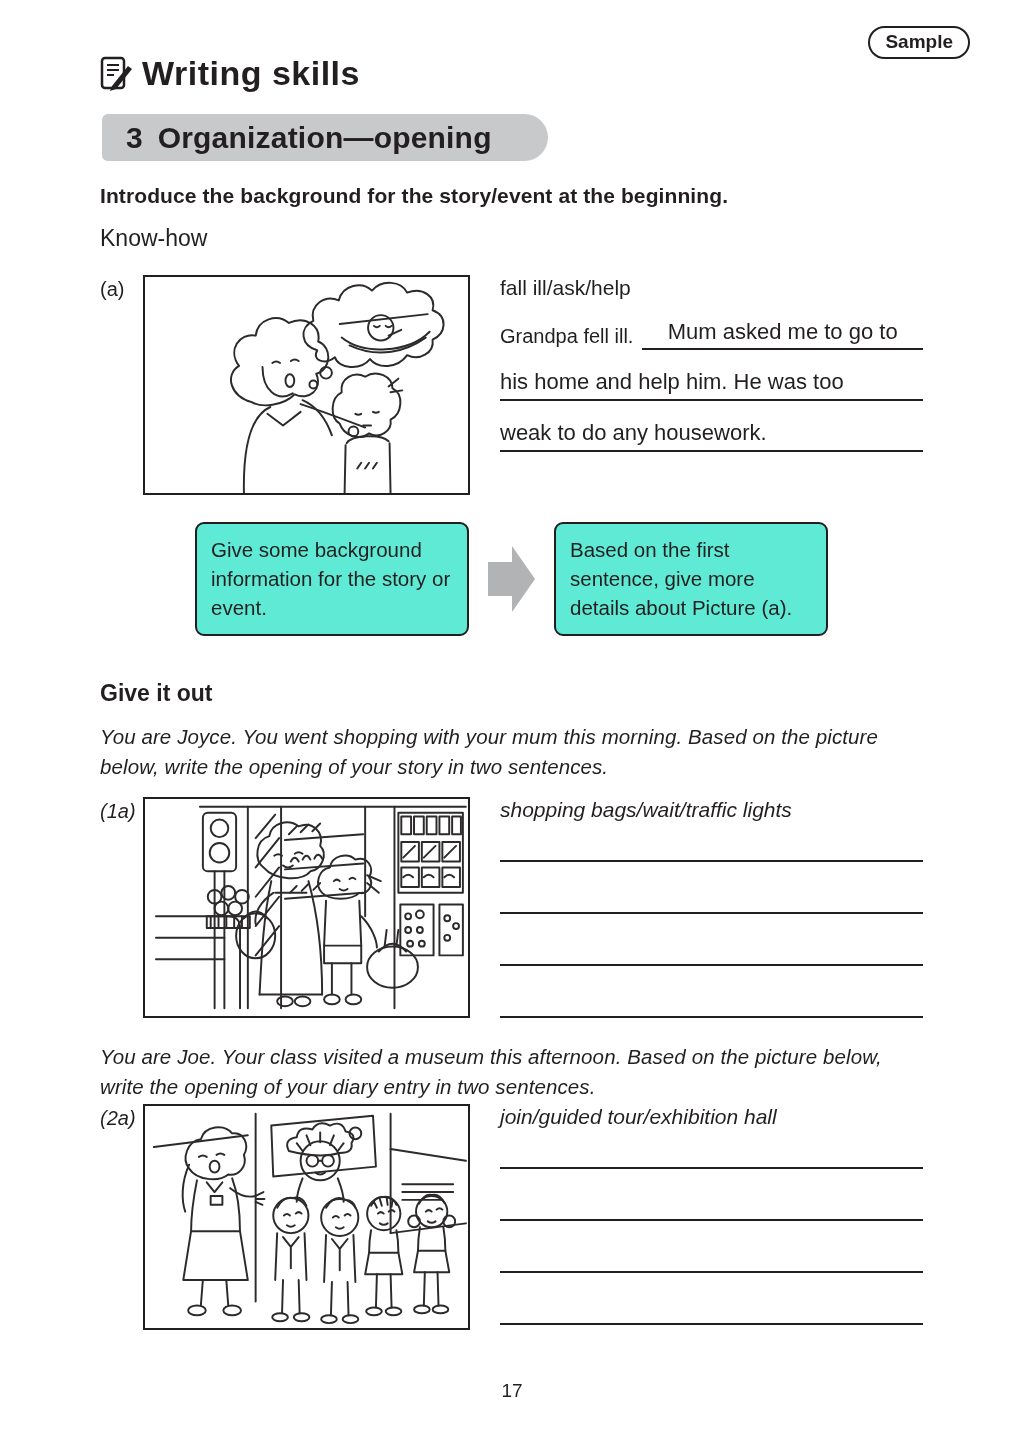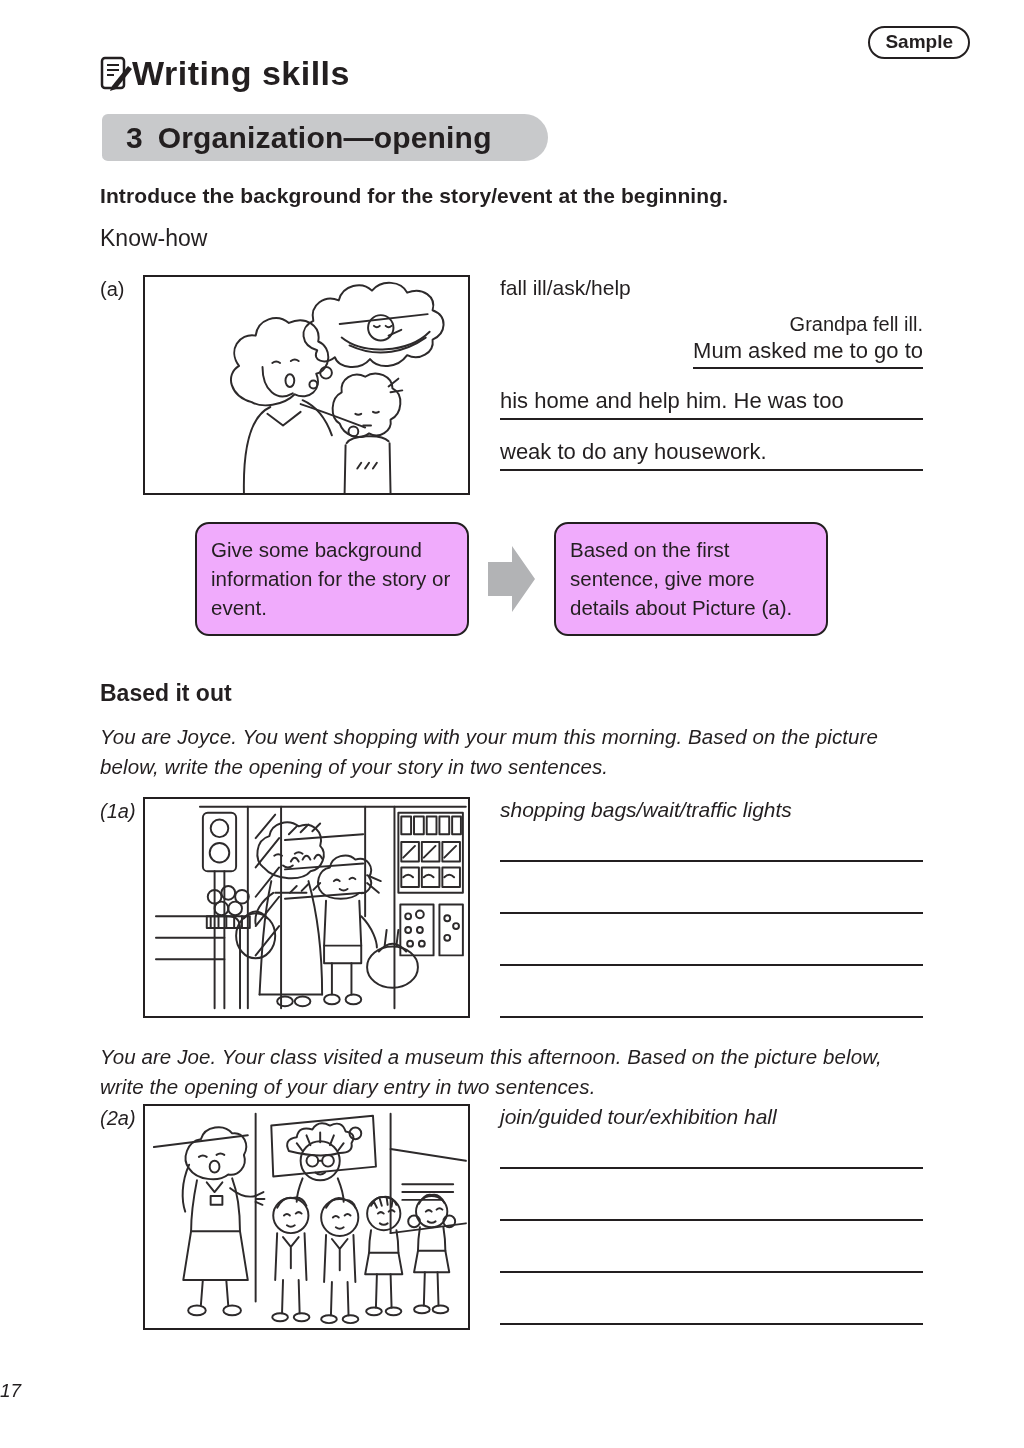--- a/index.html
+++ b/index.html
@@ -11,21 +11,21 @@
     color:#231f20;
   }
   .sample-badge {
     position:absolute; top:26px; right:54px;
     border:2.5px solid #231f20; border-radius:17px;
     padding:3px 15px 4px;
     font-size:19px; font-weight:bold;
   }
   .content { padding:54px 100px 0 100px; }
 
-  .page-title-row { display:flex; align-items:center; }
+  .page-title-row { display:flex; align-items:center; gap:10px; }
   .title-icon { width:32px; height:36px; flex:0 0 auto; }
   .page-title { font-size:34px; font-weight:bold; letter-spacing:0.5px; }
 
   .section-pill {
     margin-top:21px; margin-left:2px;
     width:446px; height:47px;
     background:#c8c9cb;
     border-radius:6px 24px 24px 6px;
     display:flex; align-items:center;
     padding-left:24px;
@@ -41,55 +41,55 @@
   .fig-label { width:43px; flex:0 0 auto; font-size:20px; padding-top:3px; }
   .fig-label.wide { width:43px; margin-left:0; }
   .pic-frame {
     flex:0 0 auto; width:327px; border:2.5px solid #231f20; background:#fff;
   }
   .pic-frame svg { display:block; }
   .right-col { margin-left:30px; width:423px; }
 
   .hint { font-size:21px; line-height:26px; }
 
-  .ans-row1 { display:flex; align-items:flex-end; margin-top:12px;flex-direction:column; }
+  .ans-row1 { display:flex; align-items:flex-end; margin-top:18px; }
   .ans-prefix { font-size:20px; flex:0 0 auto; padding-bottom:2px; }
   .ans-fill {
     flex:1; margin-left:9px; text-align:center;
     font-size:22px; border-bottom:2px solid #231f20; padding-bottom:3px;
   }
   .ans-line {
     margin-top:19px; font-size:22px;
     border-bottom:2px solid #231f20; padding-bottom:4px;
   }
 
   .boxes-row { display:flex; align-items:center; margin-top:27px; margin-left:95px; }
   .note-box {
-    border:2.5px solid #231f20; border-radius:14px;
+    border:2.5px solid #231f20; border-radius:9px;
     padding:11px 13px 12px 14px;
     font-size:20.5px; line-height:29px;
-    width:274px; background:#f0abfc;
+    width:274px; background:#5eead4;
   }
   .flow-arrow { width:47px; height:66px; margin:0 19px; flex:0 0 auto; }
 
   .task-instruction {
     margin-top:15px; width:826px;
     font-size:20.5px; font-style:italic; line-height:30px;
     letter-spacing:0.1px;
   }
   .task-instruction + .figure-row { margin-top:15px;font-style:italic; }
   .figure-row.second { margin-top:2px; }
 
   .write-lines { margin-top:0; }
   .blank-line { border-bottom:2px solid #231f20; height:39px; }
   .blank-line + .blank-line { height:52px; }
 
   .page-number {
     position:absolute; bottom:46px; left:0; right:0;
-    text-align:left; font-size:19px;font-style:italic;
+    text-align:center; font-size:19px;
   }
 
   .lineart { stroke:#2d2a2b; fill:none; stroke-width:2; stroke-linecap:round; stroke-linejoin:round; }
 </style>
 </head>
 <body>
 
 <div class="sample-badge">Sample</div>
 
 <div class="content">
@@ -167,21 +167,21 @@
   </div>
 
   <div class="boxes-row">
     <div class="note-box">Give some background information for the story or event.</div>
     <svg class="flow-arrow" viewBox="0 0 47 66">
       <polygon points="0,16 24,16 24,0 47,33 24,66 24,50 0,50" fill="#b2b3b5"></polygon>
     </svg>
     <div class="note-box">Based on the first sentence, give more details about Picture (a).</div>
   </div>
 
-  <div class="workitout-heading">Based it out</div>
+  <div class="workitout-heading">Give it out</div>
 
   <div class="task-instruction">You are Joyce. You went shopping with your mum this morning. Based on the picture below, write the opening of your story in two sentences.</div>
 
   <div class="figure-row">
     <div class="fig-label wide">(1a)</div>
     <div class="pic-frame">
       <svg viewBox="0 0 327 222" width="322" height="217">
         <g class="lineart">
 
           <line x1="55" y1="8" x2="327" y2="8"></line>

